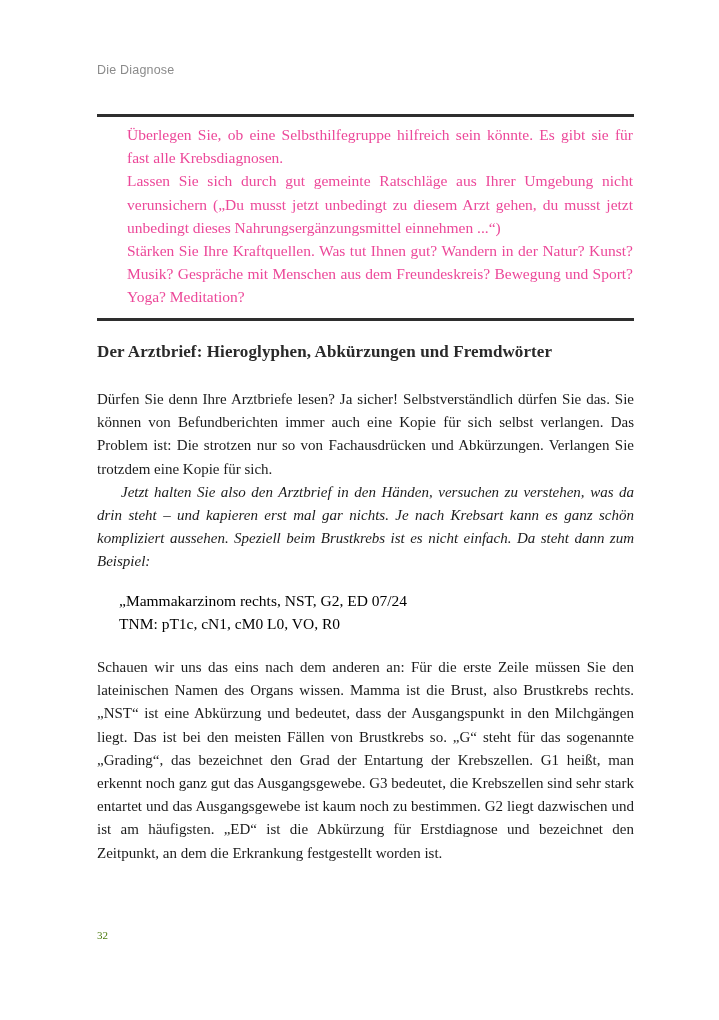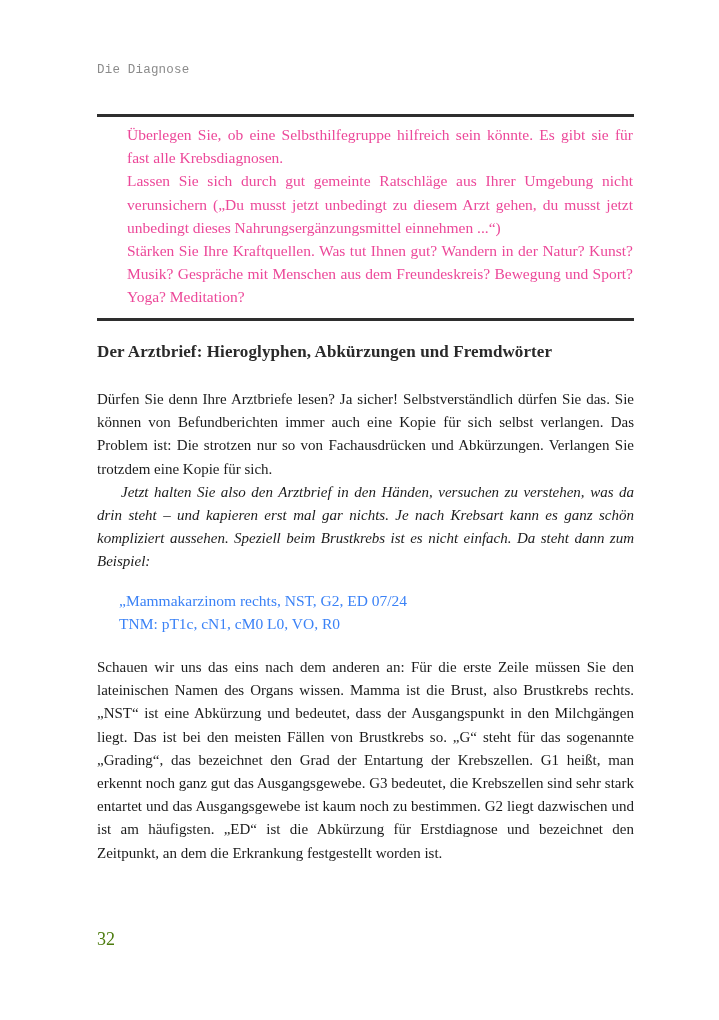--- a/index.html
+++ b/index.html
@@ -12,21 +12,21 @@
     position: relative;
   }
   .page {
     position: relative;
     width: 719px; height: 1020px;
     background: #ffffff;
   }
   .running-header {
     position: absolute;
     left: 97px; top: 63px;
-    font-family: Liberation Mono, monospace;
+    font-family: Liberation Sans, sans-serif;
     font-size: 12.5px;
     color: #8b8b8b;
     letter-spacing: 0.2px;
   }
   .tip-box {
     position: absolute;
     left: 97px; top: 114px;
     width: 537px;
     border-top: 3px solid #2e2e2e;
     border-bottom: 3px solid #2e2e2e;
@@ -59,26 +59,26 @@
     line-height: 23.2px;
     text-align: justify;
     hyphens: auto;
     color: #1b1b1b;
   }
   .body-content p.indent { text-indent: 24px; font-style: italic; }
   .letter-quote {
     margin: 15px 0 21px 22px;
     font-size: 15.5px;
     line-height: 23.2px;
-    color: #3b82f6;
+    color: #000000;
   }
   .page-number {
     position: absolute;
     left: 97px; top: 929px;
-    font-size: 18px;
+    font-size: 11px;
     color: #4d7c0f;
   }
 </style>
 </head>
 <body>
 
 <div class="page">
 
   <div class="running-header">Die Diagnose</div>
 

